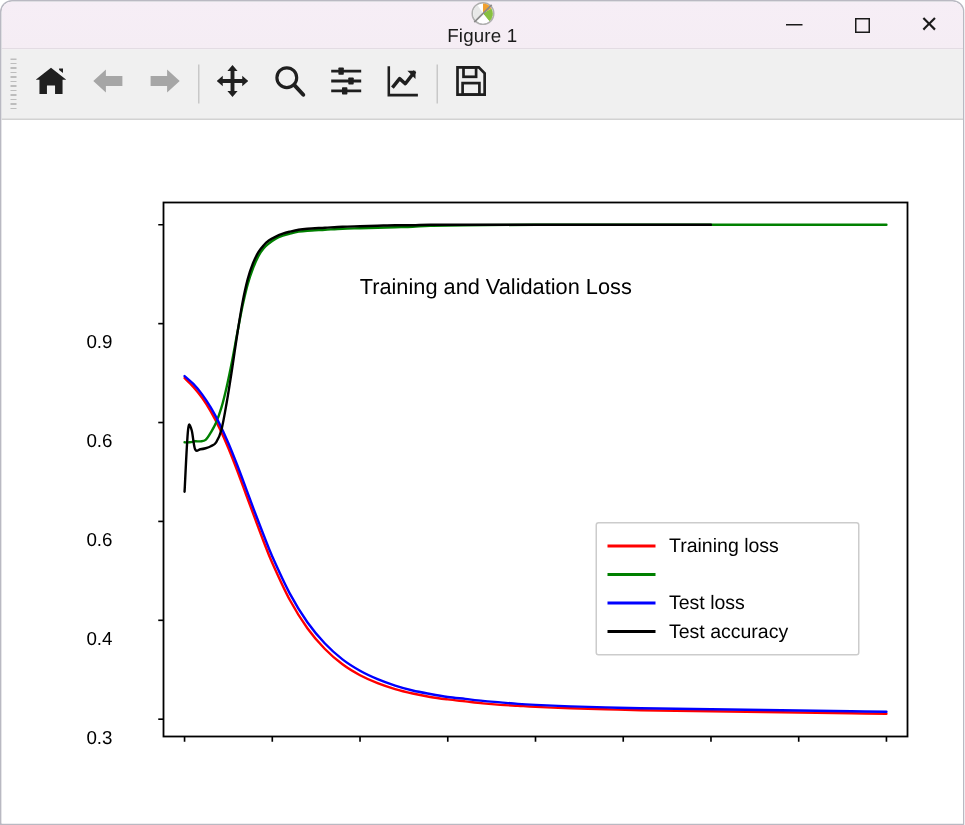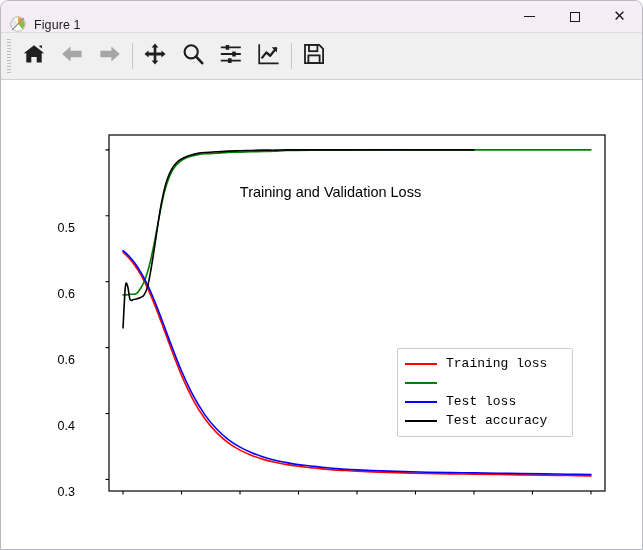--- a/index.html
+++ b/index.html
@@ -23,22 +23,23 @@
     border-radius: 8px 8px 0 0;
     overflow: hidden;
   }
   
   .titlebar {
     position: relative;
     height: 31px;
     background: linear-gradient(180deg, #f6eef6 0%, #f5edf4 100%);
     border-bottom: 1px solid #e3dce3;
     display: flex;
-    align-items: flex-end;
+    align-items: center;
     border-radius: 7px 7px 0 0;
+    flex-direction: column;
   }
   .title-icon {
     width: 16px;
     height: 16px;
     margin-left: 9px;
     margin-right: 8px;
     position: relative;
     flex: none;
   }
   .title-text {
@@ -142,21 +143,20 @@
   .legend {
     position: absolute;
     left: 396px;
     top: 268px;
     width: 176px;
     background: #ffffff;
     border: 1px solid #cccccc;
     border-radius: 2px;
     padding: 5px 7px 6px 7px;
     box-sizing: border-box;
-    font-family: Liberation Mono, monospace;
   }
   .legend-row {
     display: flex;
     align-items: center;
     height: 19px;
   }
   .legend-swatch {
     width: 32px;
     height: 0;
     border-top-width: 2px;
@@ -317,21 +317,21 @@
             <path d="M 95.04 170.70 C 96.01 171.58, 98.94 173.94, 100.89 175.97 C 102.84 178.01, 104.79 180.26, 106.74 182.90 C 108.69 185.53, 110.64 188.50, 112.58 191.80 C 114.53 195.09, 116.48 198.72, 118.43 202.67 C 120.38 206.63, 122.33 210.97, 124.28 215.53 C 126.23 220.09, 128.18 225.03, 130.13 230.03 C 132.08 235.03, 134.03 240.31, 135.98 245.53 C 137.93 250.75, 139.88 256.18, 141.83 261.35 C 143.78 266.51, 145.73 271.57, 147.68 276.51 C 149.63 281.46, 150.60 284.48, 153.53 291.01 C 156.45 297.55, 161.33 308.43, 165.23 315.74 C 169.13 323.04, 173.03 329.31, 176.92 334.86 C 180.82 340.40, 184.72 344.91, 188.62 349.03 C 192.52 353.15, 196.42 356.56, 200.32 359.58 C 204.22 362.60, 208.12 364.96, 212.02 367.16 C 215.92 369.36, 219.82 371.11, 223.72 372.76 C 227.62 374.41, 231.52 375.78, 235.42 377.05 C 239.31 378.31, 243.21 379.41, 247.11 380.34 C 251.01 381.28, 254.91 381.94, 258.81 382.65 C 262.71 383.37, 266.61 384.08, 270.51 384.63 C 274.41 385.18, 278.31 385.51, 282.21 385.95 C 286.11 386.39, 290.01 386.88, 293.91 387.27 C 297.81 387.65, 301.70 387.93, 305.60 388.26 C 309.50 388.59, 313.40 388.97, 317.30 389.24 C 321.20 389.52, 323.15 389.63, 329.00 389.90 C 334.85 390.18, 344.60 390.62, 352.40 390.89 C 360.19 391.17, 367.99 391.33, 375.79 391.55 C 383.59 391.77, 391.39 392.05, 399.19 392.21 C 406.99 392.38, 414.79 392.43, 422.58 392.54 C 430.38 392.65, 438.18 392.76, 445.98 392.87 C 453.78 392.98, 461.58 393.09, 469.38 393.20 C 477.18 393.31, 484.97 393.42, 492.77 393.53 C 500.57 393.64, 508.37 393.75, 516.17 393.86 C 523.97 393.97, 531.77 394.08, 539.57 394.19 C 547.36 394.30, 559.06 394.46, 562.96 394.52" fill="none" stroke="#0000ff" stroke-width="1.6" stroke-linejoin="round" stroke-linecap="round"></path>
             <path d="M 95.04 247.83 C 95.43 240.97, 96.60 213.50, 97.38 206.63 C 98.16 199.76, 98.94 204.49, 99.72 206.63 C 100.50 208.77, 101.08 217.34, 102.06 219.49 C 103.03 221.63, 104.40 219.60, 105.57 219.49 C 106.74 219.38, 107.91 219.16, 109.08 218.83 C 110.25 218.50, 111.42 218.17, 112.58 217.51 C 113.75 216.85, 114.92 216.68, 116.09 214.87 C 117.26 213.06, 118.43 211.02, 119.60 206.63 C 120.77 202.23, 121.94 195.15, 123.11 188.50 C 124.28 181.85, 125.45 174.33, 126.62 166.74 C 127.79 159.16, 128.96 150.48, 130.13 143.01 C 131.30 135.54, 132.47 128.07, 133.64 121.91 C 134.81 115.76, 135.98 110.49, 137.15 106.09 C 138.32 101.70, 139.49 98.51, 140.66 95.54 C 141.83 92.58, 143.00 90.27, 144.17 88.29 C 145.34 86.31, 146.51 85.00, 147.68 83.68 C 148.85 82.36, 149.82 81.37, 151.19 80.38 C 152.55 79.39, 154.31 78.51, 155.87 77.74 C 157.43 76.98, 158.99 76.32, 160.55 75.77 C 162.11 75.22, 163.47 74.89, 165.23 74.45 C 166.98 74.01, 169.13 73.46, 171.08 73.13 C 173.03 72.80, 174.00 72.69, 176.92 72.47 C 179.85 72.25, 184.72 72.03, 188.62 71.81 C 192.52 71.59, 196.42 71.32, 200.32 71.15 C 204.22 70.99, 208.12 70.93, 212.02 70.82 C 215.92 70.71, 219.82 70.60, 223.72 70.49 C 227.62 70.38, 231.52 70.22, 235.42 70.16 C 239.31 70.11, 243.21 70.22, 247.11 70.16 C 251.01 70.11, 252.96 69.89, 258.81 69.83 C 264.66 69.78, 270.51 69.83, 282.21 69.83 C 293.91 69.83, 311.45 69.83, 329.00 69.83 C 346.55 69.83, 367.99 69.83, 387.49 69.83 C 406.99 69.83, 426.48 69.83, 445.98 69.83 C 465.48 69.83, 484.97 NaN, 504.47 69.83 C 523.97 NaN, 553.21 NaN, 562.96 NaN" fill="none" stroke="#000000" stroke-width="1.6" stroke-linejoin="round" stroke-linecap="round"></path>
           </g>
         </svg>
 
       <div class="y-ticks" id="y-ticks">
           <div class="tick-label-y" style="top: 411.537px;">0.3</div>
           <div class="tick-label-y" style="top: 345.611px; margin-left: 28px;">0.4</div>
           <div class="tick-label-y" style="top: 279.685px;">0.6</div>
           <div class="tick-label-y" style="top: 213.759px;">0.6</div>
-          <div class="tick-label-y" style="top: 147.833px;">0.5</div>
+          <div class="tick-label-y" style="top: 147.833px;">0.9</div>
         </div>
       
 
       <div class="legend" id="legend">
           <div class="legend-row">
             <span class="legend-swatch" style="border-top-color: rgb(255, 0, 0);"></span>
             <span class="legend-label">Training loss</span>
           </div>
           <div class="legend-row">
             <span class="legend-swatch" style="border-top-color: rgb(0, 128, 0);"></span>

